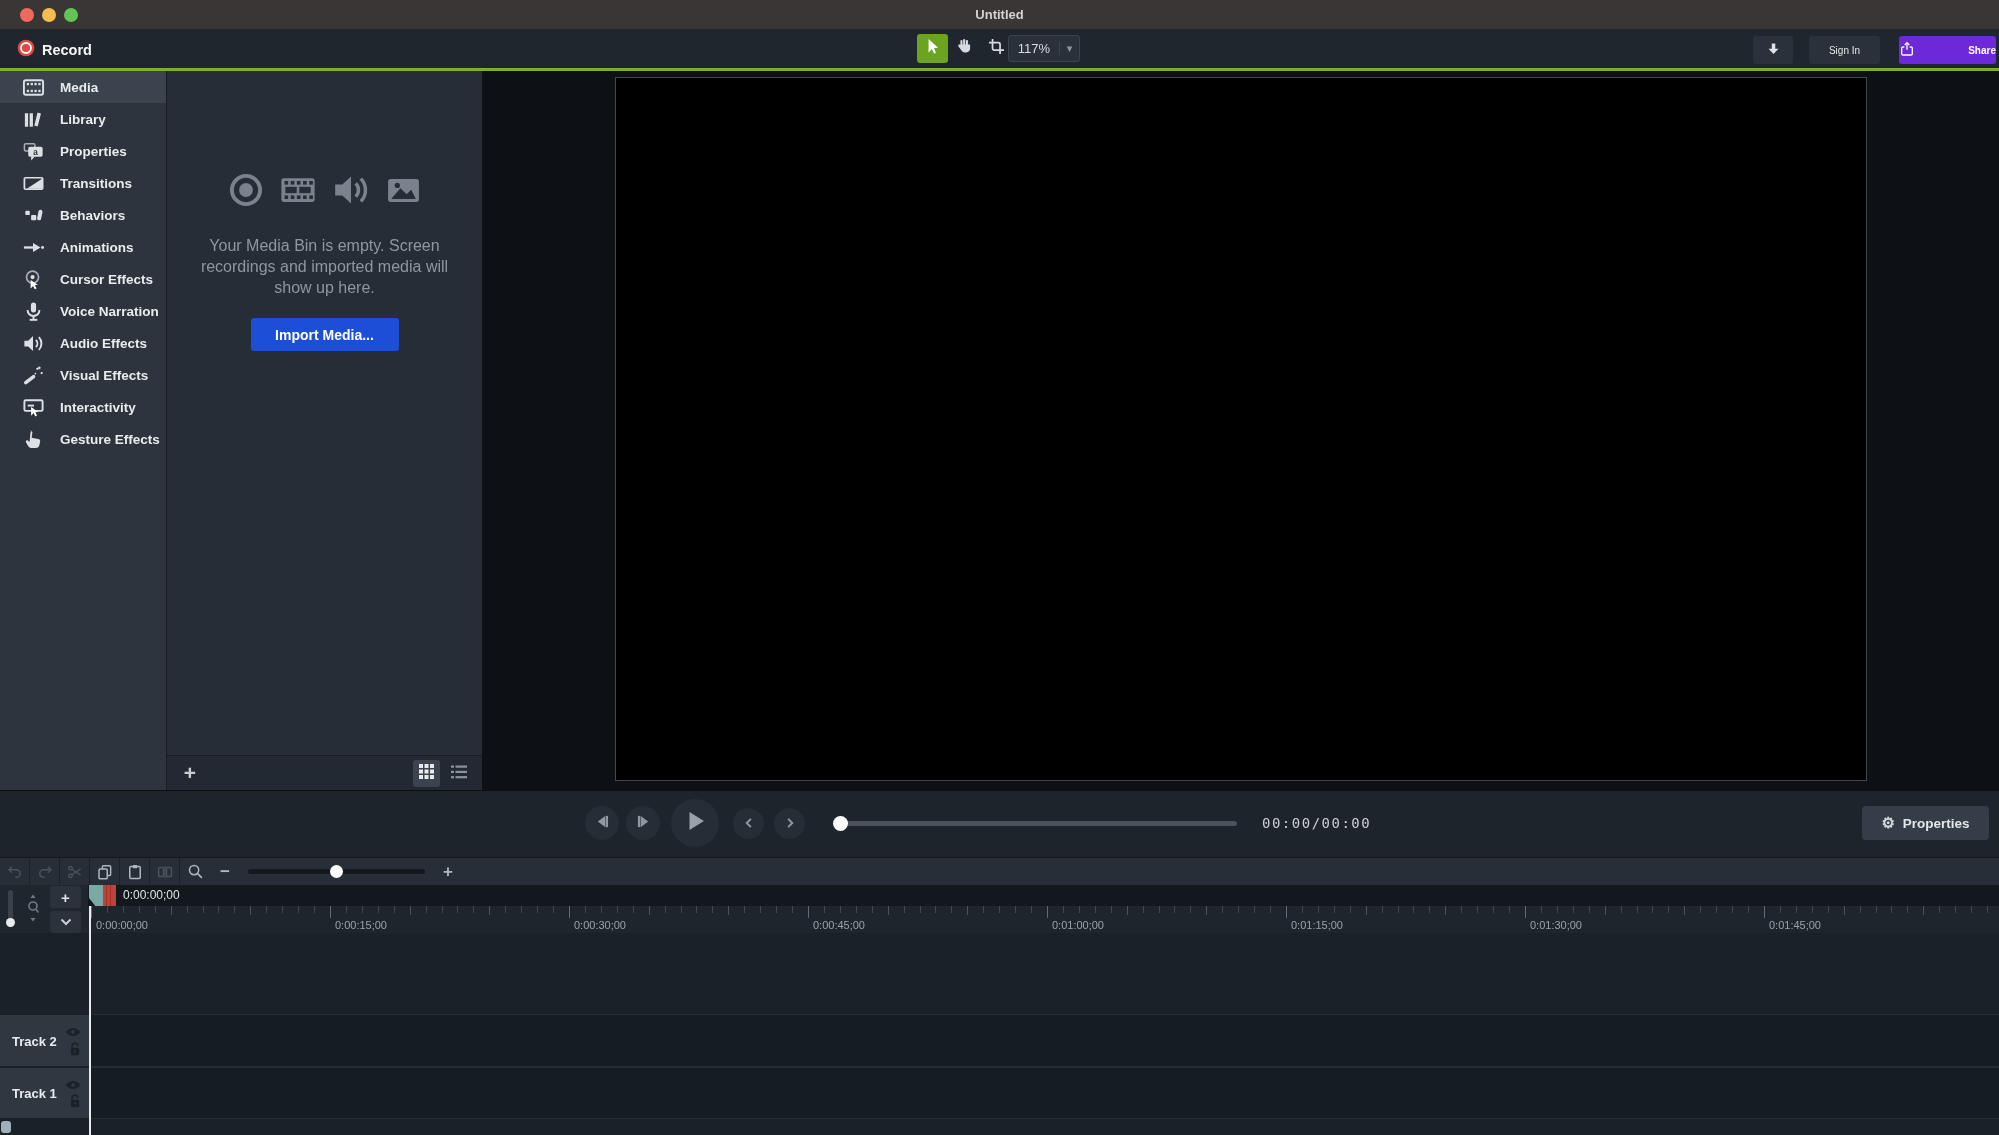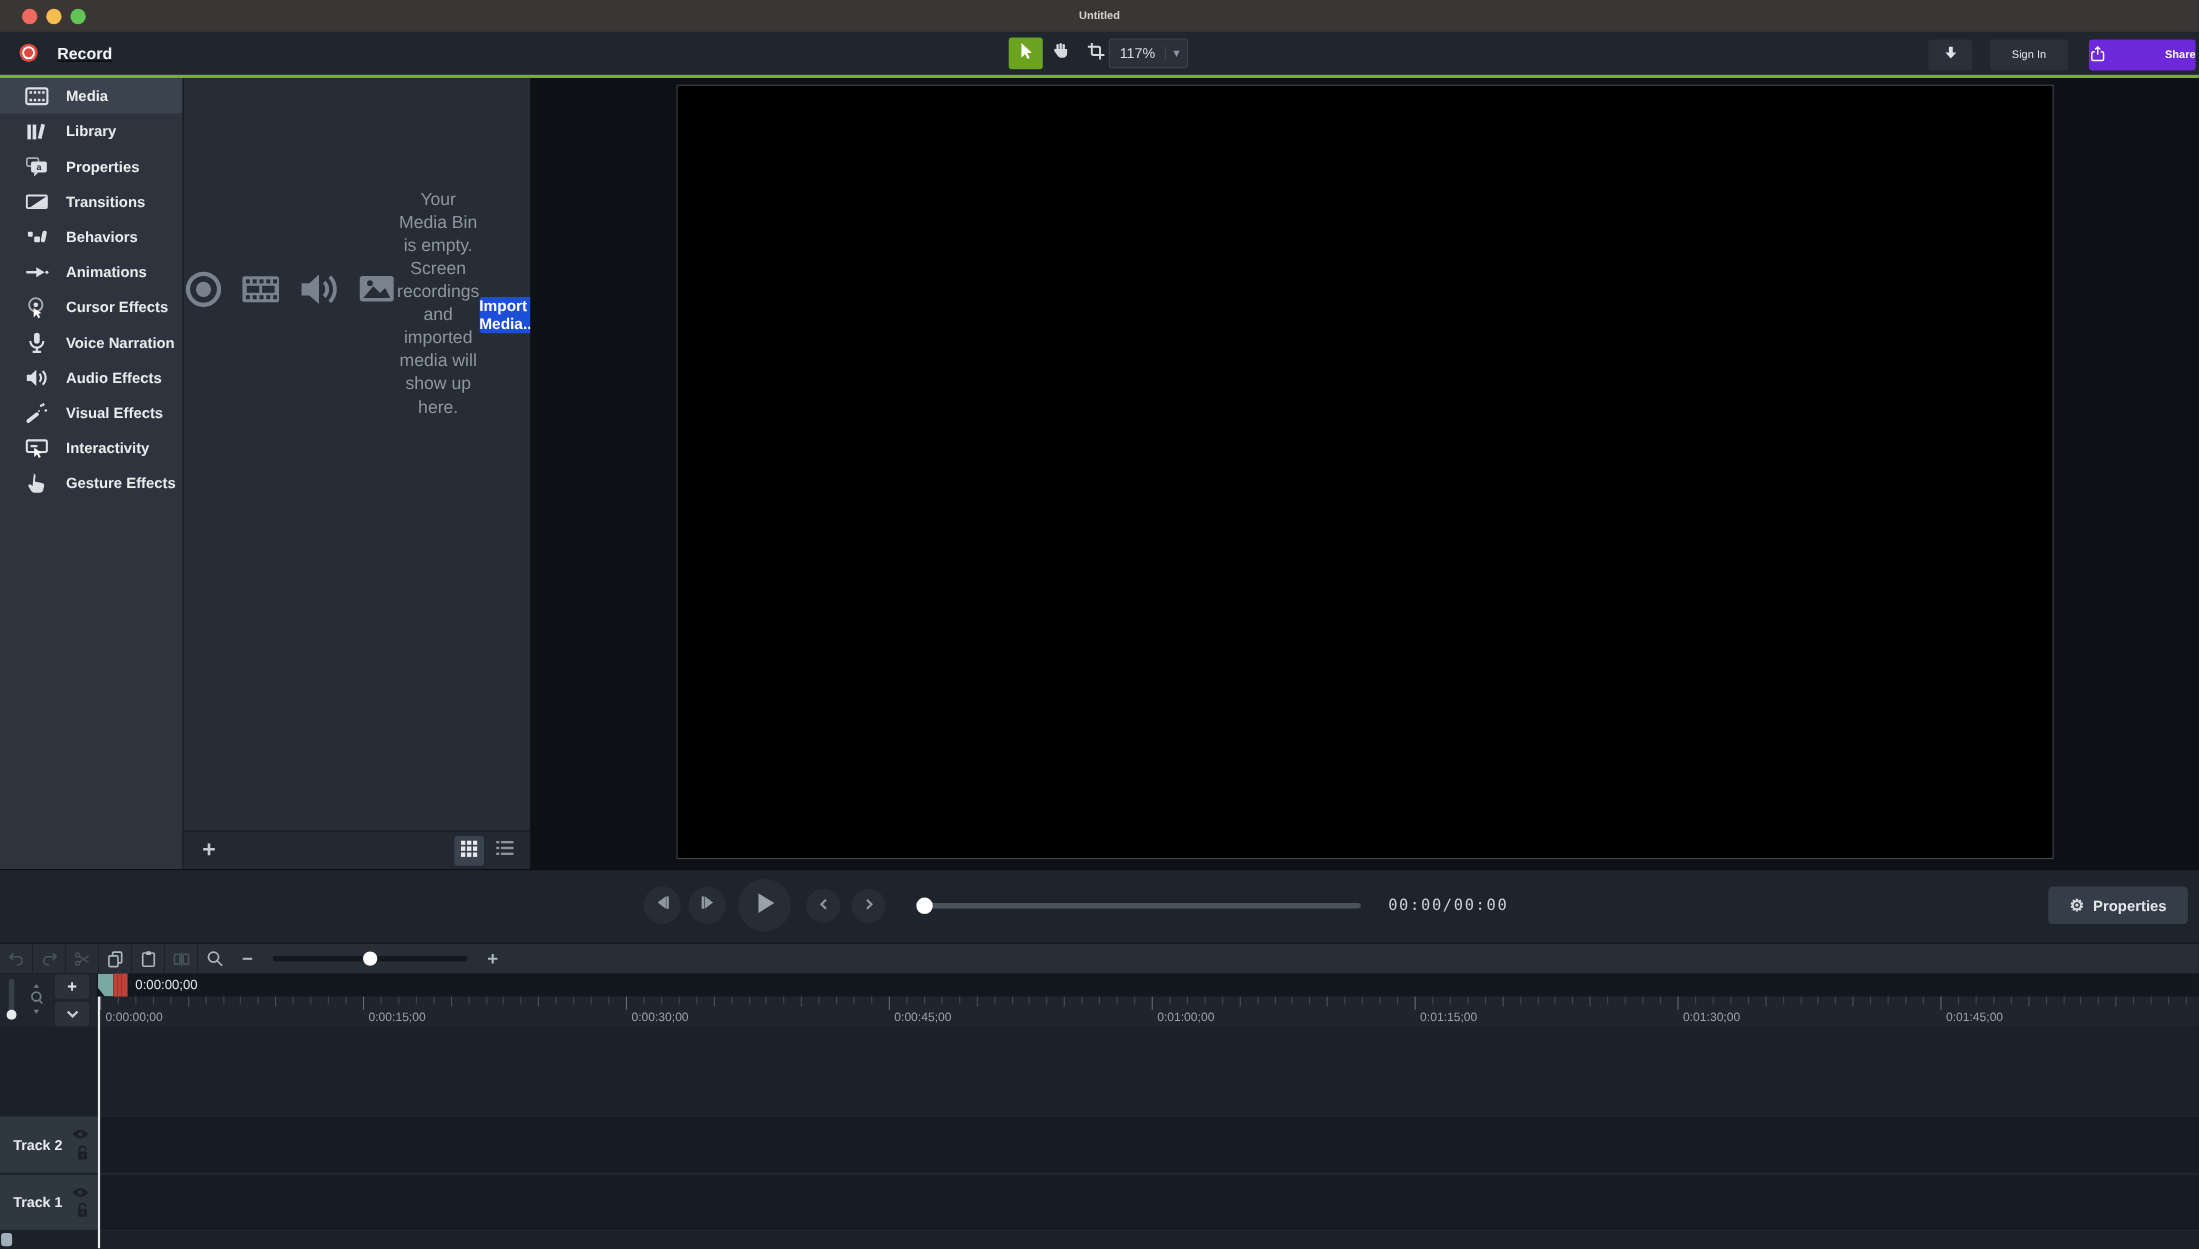--- a/index.html
+++ b/index.html
@@ -12,25 +12,25 @@
   }
   .abs { position:absolute; }
 
   
   #titlebar { left:0; top:0; width:1999px; height:29px; background:#3a3636; }
   .tl { position:absolute; top:8px; width:14px; height:14px; border-radius:50%; }
   #tl-close{ left:20px; background:#ee6a5f; }
   #tl-min  { left:42px; background:#f5bd4f; }
   #tl-max  { left:64px; background:#61c454; }
   #window-title { left:0; top:0; width:100%; height:29px; display:flex; align-items:center; justify-content:center;
-    color:#d6d2d0; font-size:10px; font-weight:bold; }
+    color:#d6d2d0; font-size:13px; font-weight:bold; }
 
   
   #toolbar { left:0; top:29px; width:1999px; height:42px; background:#20262e; border-bottom:3px solid #7cae29; }
-  #record-button { left:16px; top:6px; height:30px; display:flex; align-items:center; gap:16px; cursor:default;text-decoration:underline; }
+  #record-button { left:16px; top:6px; height:30px; display:flex; align-items:center; gap:6px; cursor:default; }
   #record-button .lbl { color:#f4f6f7; font-size:14.5px; font-weight:bold; }
   .toolbtn { position:absolute; top:5px; width:31px; height:29px; border-radius:3px;
     display:flex; align-items:center; justify-content:center; }
   .toolbtn.sel { background:#6ca321; }
   #zoom-dropdown { left:1008px; top:6px; width:72px; height:27px; background:#2a313a; border:1px solid #3b434d;
     border-radius:3px; display:flex; align-items:center; color:#d8dce0; font-size:13px; }
   #zoom-dropdown .val { flex:1; text-align:center; }
   #zoom-dropdown .caret { width:20px; text-align:center; color:#8f98a2; font-size:11px; border-left:1px solid #3b434d; }
   .rightbtn { position:absolute; top:7px; height:28px; border-radius:3px; background:#2a313a;
     display:flex; align-items:center; justify-content:center; color:#e3e7ea; font-size:10px; }
@@ -42,21 +42,21 @@
   #sidebar { left:0; top:71px; width:166px; height:719px; background:#2d343e; }
   .side-item { height:32px; display:flex; align-items:center; padding-left:21px; gap:15px; cursor:default; }
   .side-item.sel { background:#3a434e; }
   .side-item .lbl { color:#e9eced; font-size:13.5px; font-weight:bold; white-space:nowrap; }
   .side-item .ic { width:24px; height:24px; display:flex; align-items:center; justify-content:center; flex:none; }
 
   
   #mediabin { left:166px; top:71px; width:316px; height:719px; background:#262d36; border-left:1px solid #171c22; }
   #mediabin-header { left:0; top:0; width:100%; height:39px; background:#1b2128;
     display:flex; align-items:center; justify-content:center; color:#eef1f3; font-size:14.5px; font-weight:bold; }
-  #empty-state { left:0; top:100px; width:100%; display:flex; flex-direction:row; align-items:center; }
+  #empty-state { left:0; top:100px; width:100%; display:flex; flex-direction:column; align-items:center; }
   #empty-icons { display:flex; align-items:center; gap:15px; margin-bottom:22px; }
   #empty-text { width:266px; text-align:center; color:#8e96a0; font-size:16px; line-height:21px; }
   #import-media-button { margin-top:20px; width:148px; height:33px; background:#1d4ed8; border-radius:3px;
     display:flex; align-items:center; justify-content:center; color:#fff; font-size:14px; font-weight:bold; }
   #mediabin-bottombar { left:0; bottom:0; width:100%; height:35px; background:#232932; border-top:1px solid #171c22; }
   #add-media-button { left:10px; top:4px; width:26px; height:26px; display:flex; align-items:center; justify-content:center;
     color:#c6ccd2; font-size:21px; font-weight:bold; }
   .viewbtn { position:absolute; top:4px; width:27px; height:27px; border-radius:3px;
     display:flex; align-items:center; justify-content:center; }
   #grid-view-button { right:42px; background:#3a434e; }

